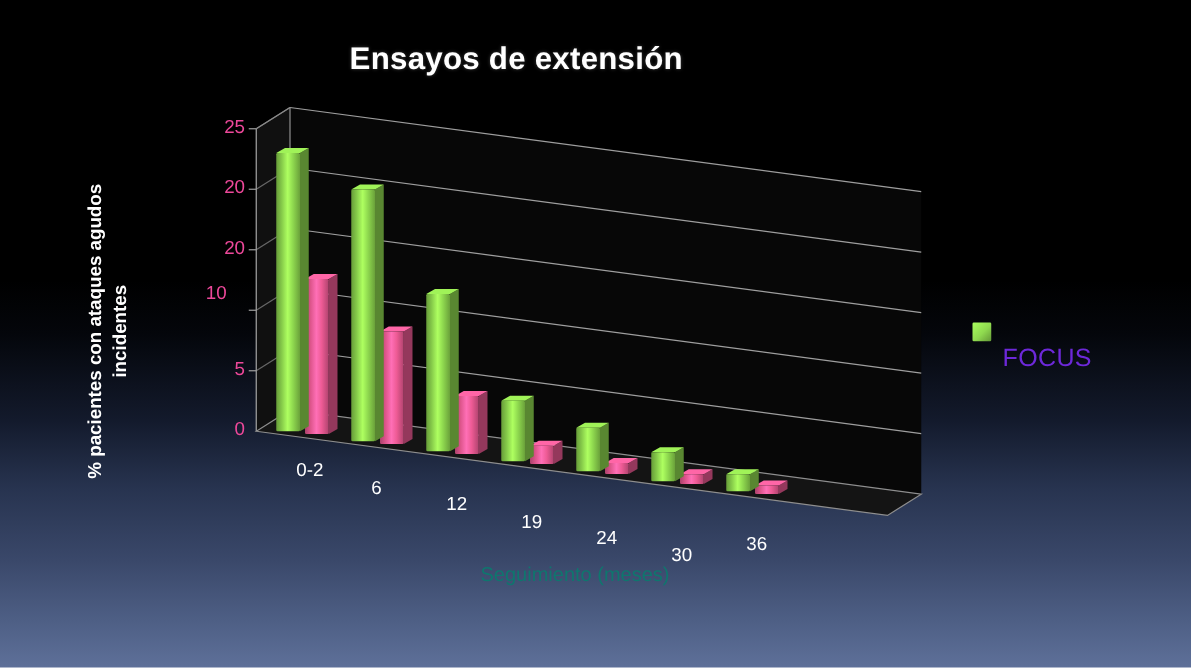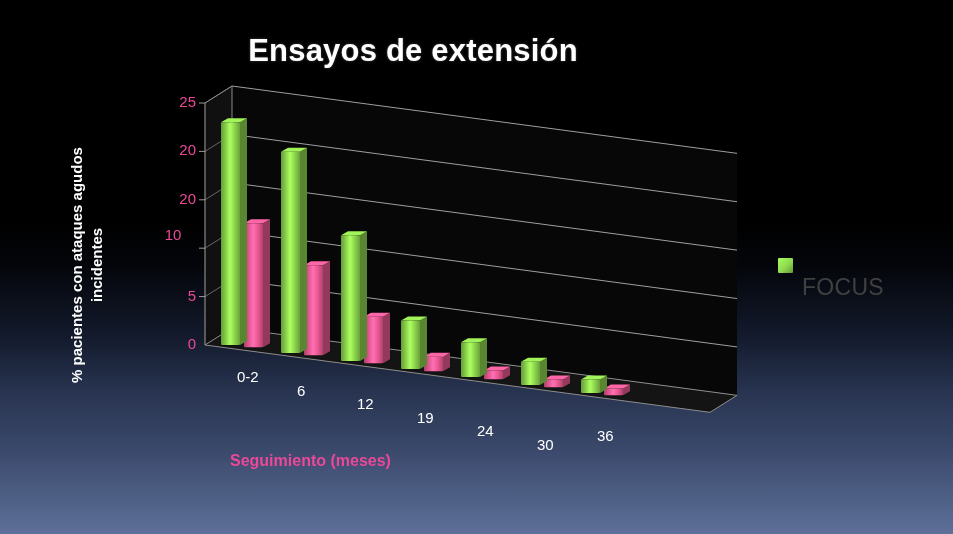--- a/index.html
+++ b/index.html
@@ -15,54 +15,54 @@
   body { background: linear-gradient(to bottom,
        #000000 0%, #000000 42%, #04060b 50%, #131a2c 63%,
        #27334f 73%, #3a486a 84%, #4e5f85 93%, #5e7099 100%); }
 
   #stage { position: absolute; inset: 0; }
 
   
   .chart-title {
     position: absolute; left: 0; top: 33px; width: 826px;
     text-align: center; color: #ffffff;
-    font-size: 31px; font-weight: bold; letter-spacing: .2px;
+    font-size: 25px; font-weight: bold; letter-spacing: .2px;
     text-shadow: 0 0 3px rgba(255,255,255,.25);
   }
 
   
   .ylabel {
     position: absolute; left: -63px; top: 245px; width: 300px;
     transform: rotate(-90deg); transform-origin: center center;
     text-align: center; color: #ffffff;
     font-size: 15px; font-weight: bold; line-height: 20px;
   }
   .xlabel {
     position: absolute; left: 230px; top: 452px; width: 460px;
-    color: #ec4899;
-    font-size: 16px; font-weight: bold;
+    text-align: center; color: #0f766e;
+    font-size: 16px; font-weight: normal;
   }
 
   
   #plot { position: absolute; left: 0; top: 0; width: 953px; height: 534px; }
 
   .ytick {
     position: absolute; right: 0; width: 46px; text-align: right;
     color: #ec4899; font-size: 15px;
   }
   #yticks { position: absolute; left: 150px; top: 0; width: 46px; height: 534px; }
 
   
   #legend { position: absolute; left: 778px; top: 248px; width: 160px; }
   .legend-row { display: flex; align-items: center; height: 34px; }
   .legend-swatch {
     width: 15px; height: 15px; margin-right: 9px; flex: 0 0 auto;
     border-radius: 1px;
   }
-  .legend-label { color: #404040; font-size: 23px; letter-spacing: .3px; margin-top: 45px; }
+  .legend-label { color: #6d28d9; font-size: 20px; letter-spacing: .3px; margin-top: 45px; }
 
   
   .xcat {
     position: absolute; color: #ffffff; font-size: 15px;
     white-space: nowrap; transform-origin: left top;
   }
 </style>
 </head>
 <body>
 

